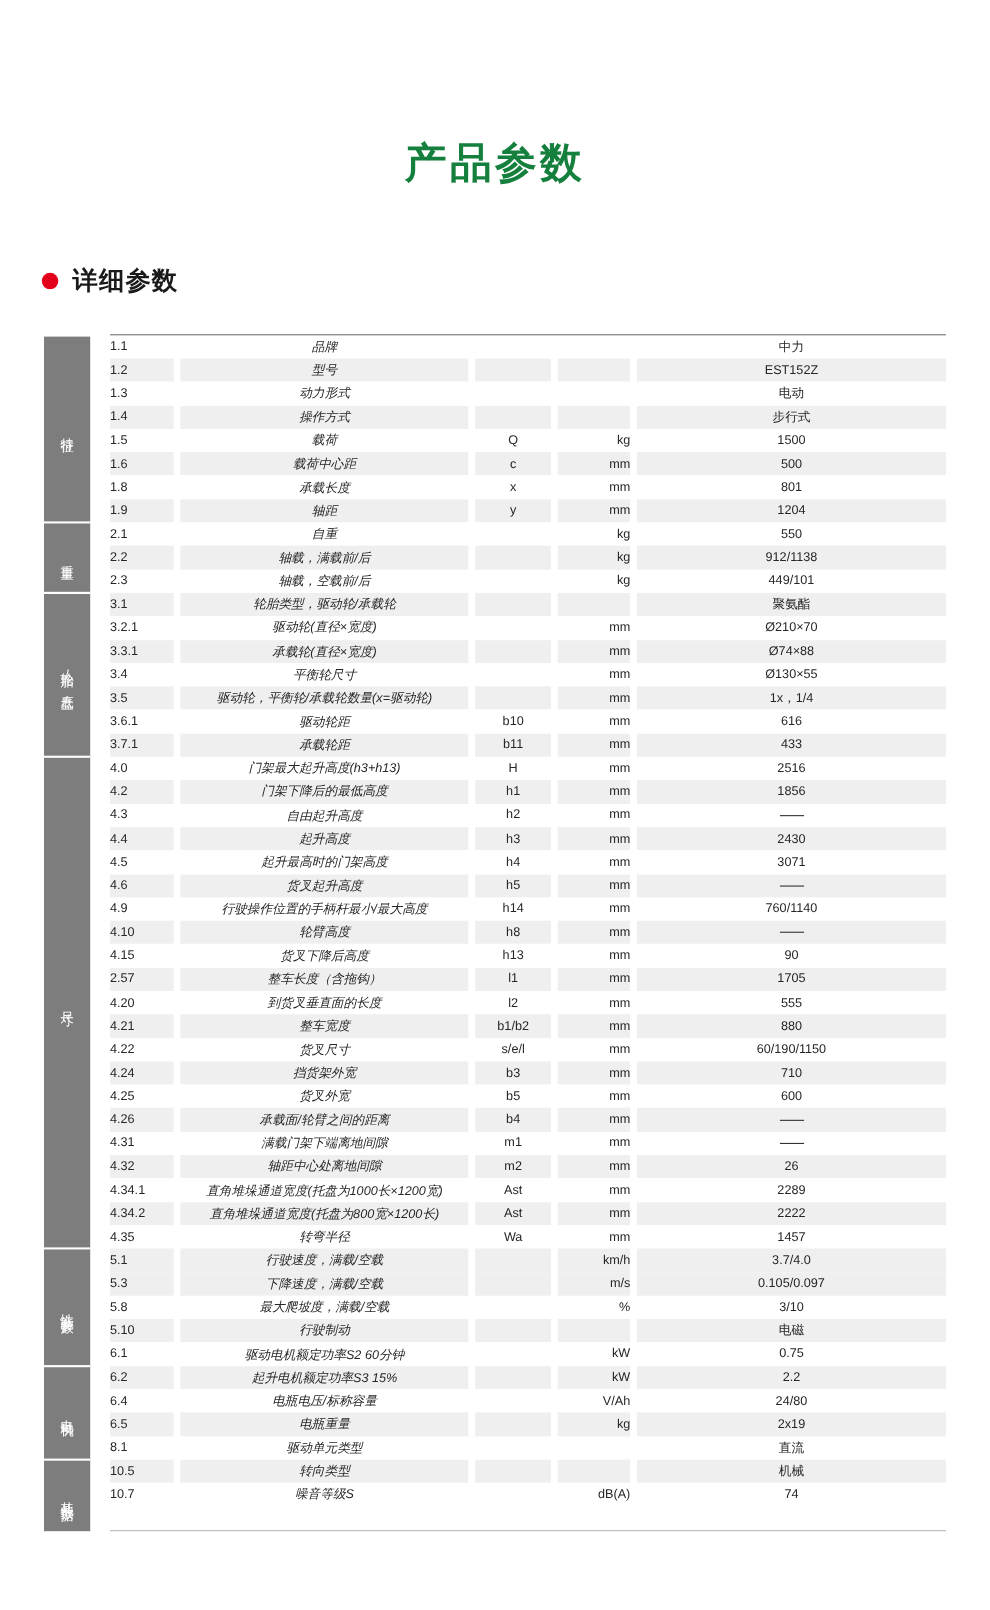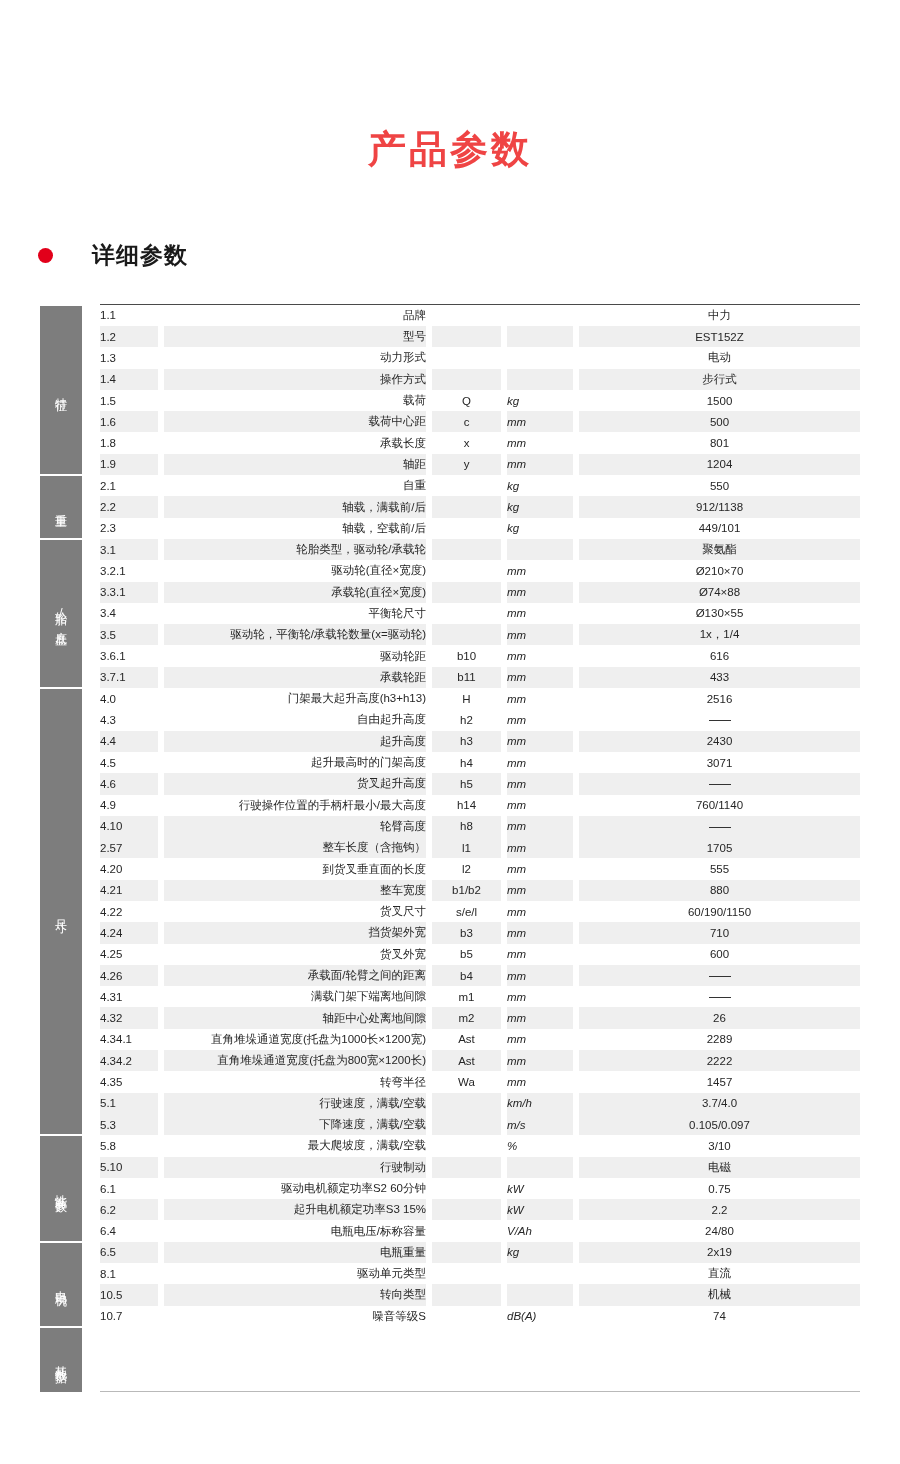--- a/index.html
+++ b/index.html
@@ -19,21 +19,21 @@
   .title-wrap {
     text-align: center;
     padding-top: 128px;
   }
   .title {
     display: inline-block;
     position: relative;
     font-size: 38px;
     font-weight: 700;
     letter-spacing: 3px;
-    color: #ef4444;
+    color: #15803d;
     line-height: 1.15;
     padding: 0 4px 6px 4px;
   }
   .title-underline {
     position: absolute;
     left: 0;
     right: 0;
     bottom: 0;
     height: 14px;
     background: #e2001a;
@@ -52,21 +52,20 @@
     border-radius: 50%;
     background: #e2001a;
     margin-right: 13px;
     flex: 0 0 auto;
   }
   .section-heading-text {
     font-size: 23px;
     font-weight: 700;
     color: #1a1a1a;
     letter-spacing: 1px;
-    margin-left: 26px;
   }
 
   
   .spec-area {
     margin: 33px 0 0 0;
     padding: 0 40px 0 40px;
     display: flex;
     align-items: stretch;
   }
   .cat-col {
@@ -113,23 +112,23 @@
     color: #262626;
     padding: 0;
     vertical-align: middle;
     background-clip: padding-box;
   }
   tr.odd td { background: #ffffff; }
   tr.even td { background: #efefef; }
 
   td.c-num   { width: 58px;  }
   td.c-gap   { width: 6px;   background: #ffffff !important; }
-  td.c-name  { width: 262px; text-align: right; padding-left: 12px; }
+  td.c-name  { width: 262px; text-align: center; padding-left: 12px; font-style: italic; }
   td.c-sym   { width: 69px;  text-align: center; }
-  td.c-unit  { width: 66px;  text-align: left; font-style: italic; }
+  td.c-unit  { width: 66px;  text-align: right; }
   td.c-val   { text-align: center; }
 
   .dash {
     display: inline-block;
     width: 22px;
     height: 0;
     border-top: 1.6px solid #333333;
     vertical-align: middle;
   }
 </style>
@@ -377,20 +376,31 @@
             <td class="c-num">4.0</td>
             <td class="c-gap"></td>
             <td class="c-name">门架最大起升高度(h3+h13)</td>
             <td class="c-gap"></td>
             <td class="c-sym">H</td>
             <td class="c-gap"></td>
             <td class="c-unit">mm</td>
             <td class="c-gap"></td>
             <td class="c-val">2516</td>
           </tr>
+          <tr class="even">
+            <td class="c-num">4.2</td>
+            <td class="c-gap"></td>
+            <td class="c-name">门架下降后的最低高度</td>
+            <td class="c-gap"></td>
+            <td class="c-sym">h1</td>
+            <td class="c-gap"></td>
+            <td class="c-unit">mm</td>
+            <td class="c-gap"></td>
+            <td class="c-val">1856</td>
+          </tr>
           <tr class="odd">
             <td class="c-num">4.3</td>
             <td class="c-gap"></td>
             <td class="c-name">自由起升高度</td>
             <td class="c-gap"></td>
             <td class="c-sym">h2</td>
             <td class="c-gap"></td>
             <td class="c-unit">mm</td>
             <td class="c-gap"></td>
             <td class="c-val"><span class="dash"></span></td>
@@ -442,20 +452,31 @@
           <tr class="even">
             <td class="c-num">4.10</td>
             <td class="c-gap"></td>
             <td class="c-name">轮臂高度</td>
             <td class="c-gap"></td>
             <td class="c-sym">h8</td>
             <td class="c-gap"></td>
             <td class="c-unit">mm</td>
             <td class="c-gap"></td>
             <td class="c-val"><span class="dash"></span></td>
+          </tr>
+          <tr class="odd">
+            <td class="c-num">4.15</td>
+            <td class="c-gap"></td>
+            <td class="c-name">货叉下降后高度</td>
+            <td class="c-gap"></td>
+            <td class="c-sym">h13</td>
+            <td class="c-gap"></td>
+            <td class="c-unit">mm</td>
+            <td class="c-gap"></td>
+            <td class="c-val">90</td>
           </tr>
           <tr class="even">
             <td class="c-num">2.57</td>
             <td class="c-gap"></td>
             <td class="c-name">整车长度（含拖钩）</td>
             <td class="c-gap"></td>
             <td class="c-sym">l1</td>
             <td class="c-gap"></td>
             <td class="c-unit">mm</td>
             <td class="c-gap"></td>

